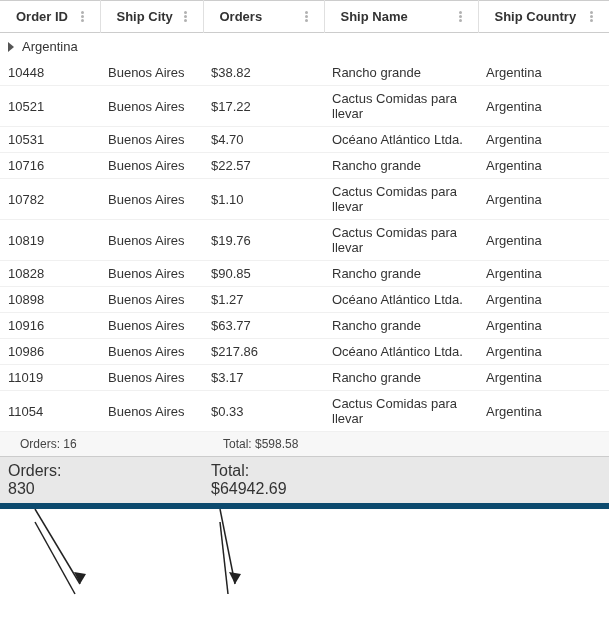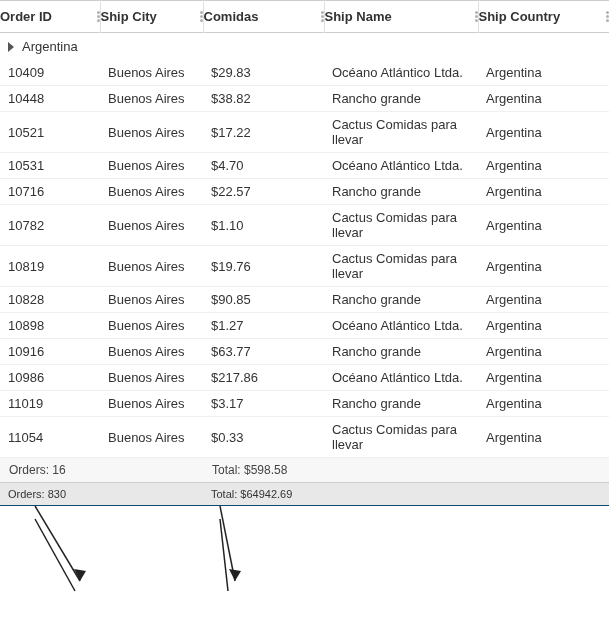--- a/index.html
+++ b/index.html
@@ -23,21 +23,21 @@
     col.col-freight { width: 121px; }
     col.col-shipname { width: 154px; }
     col.col-shipcountry { width: 131px; }
 
     thead tr {
       border-bottom: 1px solid #ccc;
       border-top: 1px solid #ccc;
       background: #fff;
     }
     thead th {
-      padding: 8px 0;
+      padding: 8px 16px;
       text-align: left;
       font-weight: 600;
       color: #333;
       border-right: 1px solid #e0e0e0;
       white-space: nowrap;
       overflow: hidden;
     }
     thead th:last-child { border-right: none; }
     .th-inner {
       display: flex;
@@ -80,32 +80,32 @@
       margin-right: 4px;
     }
     tbody tr.data-row td {
       padding: 5px 8px;
       border-bottom: 1px solid #f0f0f0;
       color: #333;
     }
 
     .aggregate-row td {
       background: #f7f7f7;
-      padding: 5px 9px;
+      padding: 5px 20px;
       border-top: 1px solid #ccc;
       border-bottom: 1px solid #ccc;
       font-size: 12px;
       color: #444;
     }
     .grand-total-row td {
       background: #e8e8e8;
       padding: 5px 8px;
       border-top: 1px solid #bbb;
-      border-bottom: 1px solid #0c4a6e;
-      font-size: 11px;
+      border-bottom: 6px solid #0c4a6e;
+      font-size: 16px;
       color: #333;
       font-weight: 400;
     }
 
     .annotation-area {
       padding: 10px 0 10px 0;
       position: relative;
       height: 100px;
     }
     
@@ -147,21 +147,21 @@
             <span>Ship City</span>
             <span class="sort-icon">
               <span></span>
                 <span></span>
                 <span></span>
             </span>
           </div>
         </th>
         <th>
           <div class="th-inner">
-            <span>Comidas</span>
+            <span>Orders</span>
             <span class="sort-icon">
               <span></span>
                 <span></span>
                 <span></span>
             </span>
           </div>
         </th>
         <th>
           <div class="th-inner">
             <span>Ship Name</span>
@@ -188,27 +188,20 @@
 
       <tr class="group-row">
         <td colspan="5">
           <div class="group-label">
             <span class="chevron"></span>
             <span>Argentina</span>
           </div>
         </td>
       </tr>
 
-    <tr class="data-row">
-          <td>10409</td>
-          <td>Buenos Aires</td>
-          <td>$29.83</td>
-          <td>Océano Atlántico Ltda.</td>
-          <td>Argentina</td>
-        </tr>
         <tr class="data-row">
           <td>10448</td>
           <td>Buenos Aires</td>
           <td>$38.82</td>
           <td>Rancho grande</td>
           <td>Argentina</td>
         </tr>
         <tr class="data-row">
           <td>10521</td>
           <td>Buenos Aires</td>

